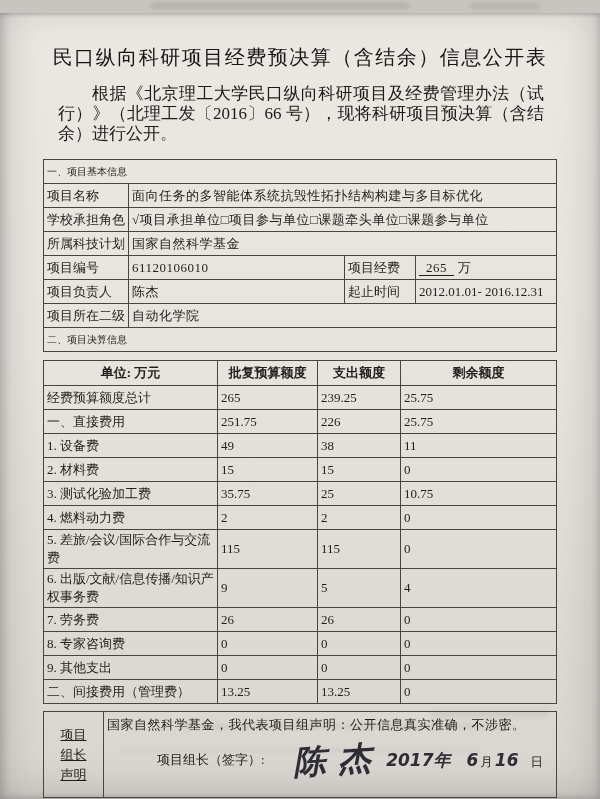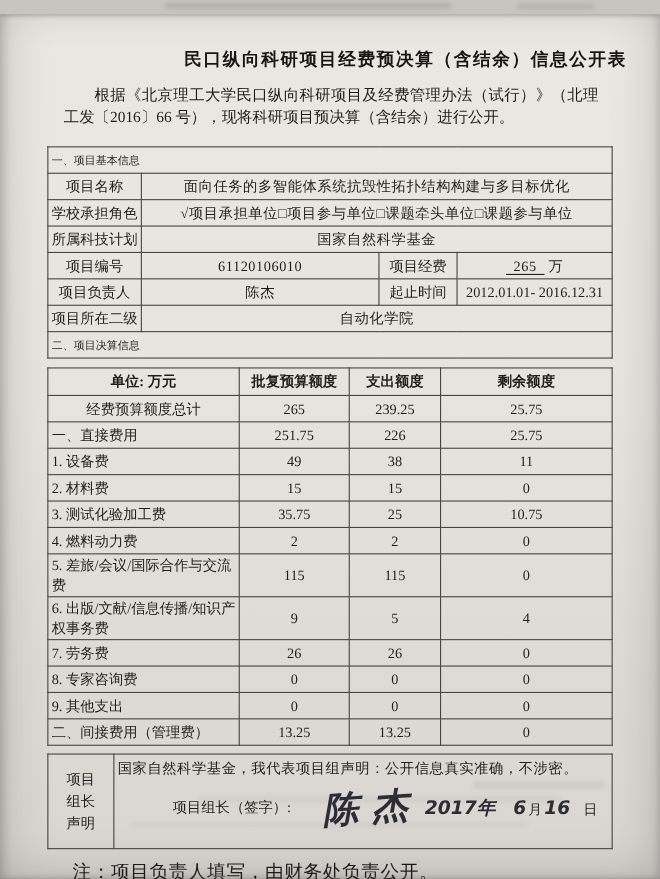--- a/index.html
+++ b/index.html
@@ -24,55 +24,55 @@
   .s1{top:3px;left:150px;width:260px;height:5px;}
   .s2{top:4px;left:470px;width:70px;height:4px;}
   .bleed{position:absolute;background:rgba(90,86,80,0.07);filter:blur(2px);height:5px;border-radius:3px;}
   .b1{top:724px;left:180px;width:330px;}
   .b2{top:748px;left:120px;width:360px;height:4px;}
   .b3{top:710px;left:430px;width:120px;height:7px;background:rgba(90,86,80,0.09);}
 
   .paper{position:absolute;top:13px;left:0;right:0;bottom:0;}
 
   .title{
-    margin:31px 30px 0;text-align:right;
+    margin:31px 30px 0;text-align:center;
     font-family:"Liberation Sans", sans-serif;
-    font-weight:bold;font-size:16px;letter-spacing:1.5px;
+    font-weight:normal;font-size:20px;letter-spacing:1.5px;
     color:#181613;
   }
   .intro{
     margin:13px 56px 0 58px;
-    font-size:14px;line-height:20px;text-indent:2em;text-align:justify;
+    font-size:17px;line-height:20px;text-indent:2em;text-align:justify;
   }
 
   .tbl{
     border-collapse:collapse;margin-left:43px;width:513px;
     table-layout:fixed;font-size:13px;color:#201e1a;
   }
   .tbl td,.tbl th{
     border:1px solid #47453f;
     padding:1px 3px;font-weight:normal;overflow:hidden;
   }
   .sec1{margin-top:15px;border:1.5px solid #3d3b36;}
   .sec2{margin-top:8px;border:1.5px solid #3d3b36;}
   .decl{margin-top:7px;border:1.5px solid #3d3b36;}
 
   .sec-header{
     font-family:"Liberation Sans", sans-serif;font-weight:bold;
     text-align:left;padding-left:6px;font-size:10px;height:19px;
   }
-  .c{text-align:center;}
+  .c{}
   .l{text-align:left;padding-left:5px;}
   .sec1 td{height:21px;}
   .fill{letter-spacing:0.5px;}
   .u{border-bottom:1px solid #201e1a;padding:0 7px;}
   .sec2 th{height:22px;text-align:center;font-weight:bold;}
   .sec2 td{height:21px;}
 
-  .decl-label-cell{width:60px;text-align:center;vertical-align:middle;line-height:20px;padding:4px 2px;}
+  .decl-label-cell{width:60px;text-align:center;vertical-align:middle;line-height:20px;padding:4px 2px;text-decoration:underline;}
   .decl-content-cell{padding:4px 10px 2px;vertical-align:top;}
   .decl-statement{margin-top:3px;letter-spacing:0.5px;}
   .sign-row{display:flex;align-items:center;height:48px;margin:2px 0 12px;}
   .sign-label{margin-left:50px;white-space:nowrap;}
   .hw{
     font-family:"DejaVu Sans", sans-serif;
     font-style:italic;color:#2e2d36;
   }
   .signature{
     font-size:33px;font-weight:bold;letter-spacing:12px;

